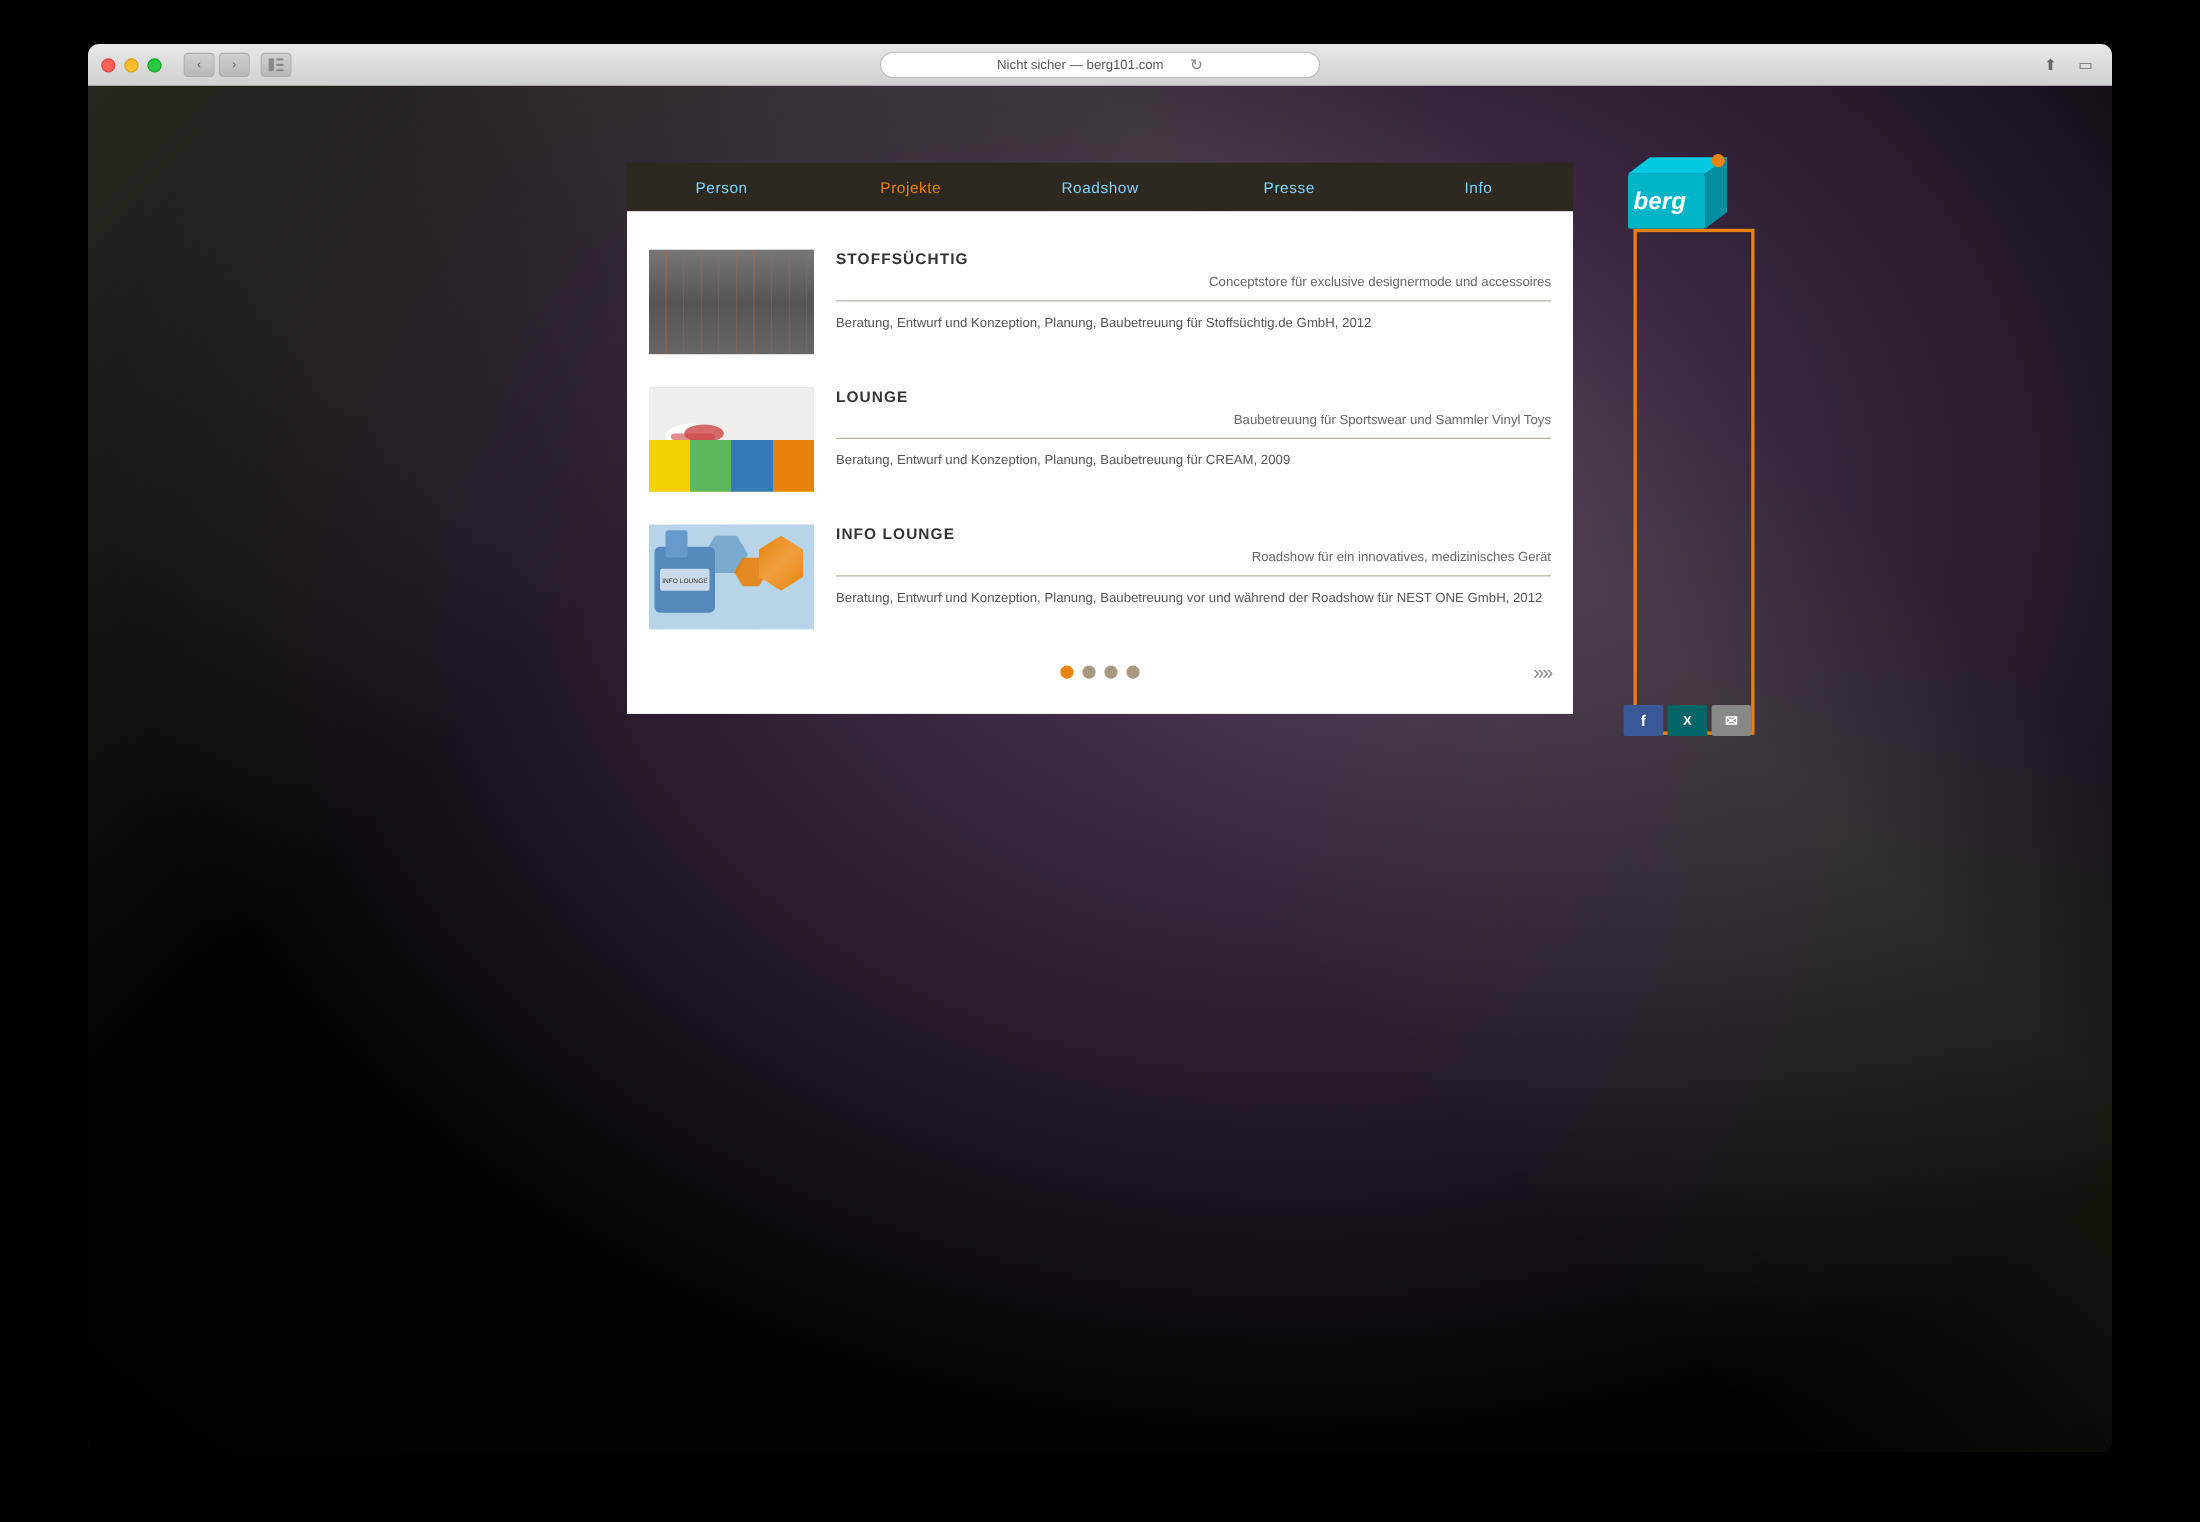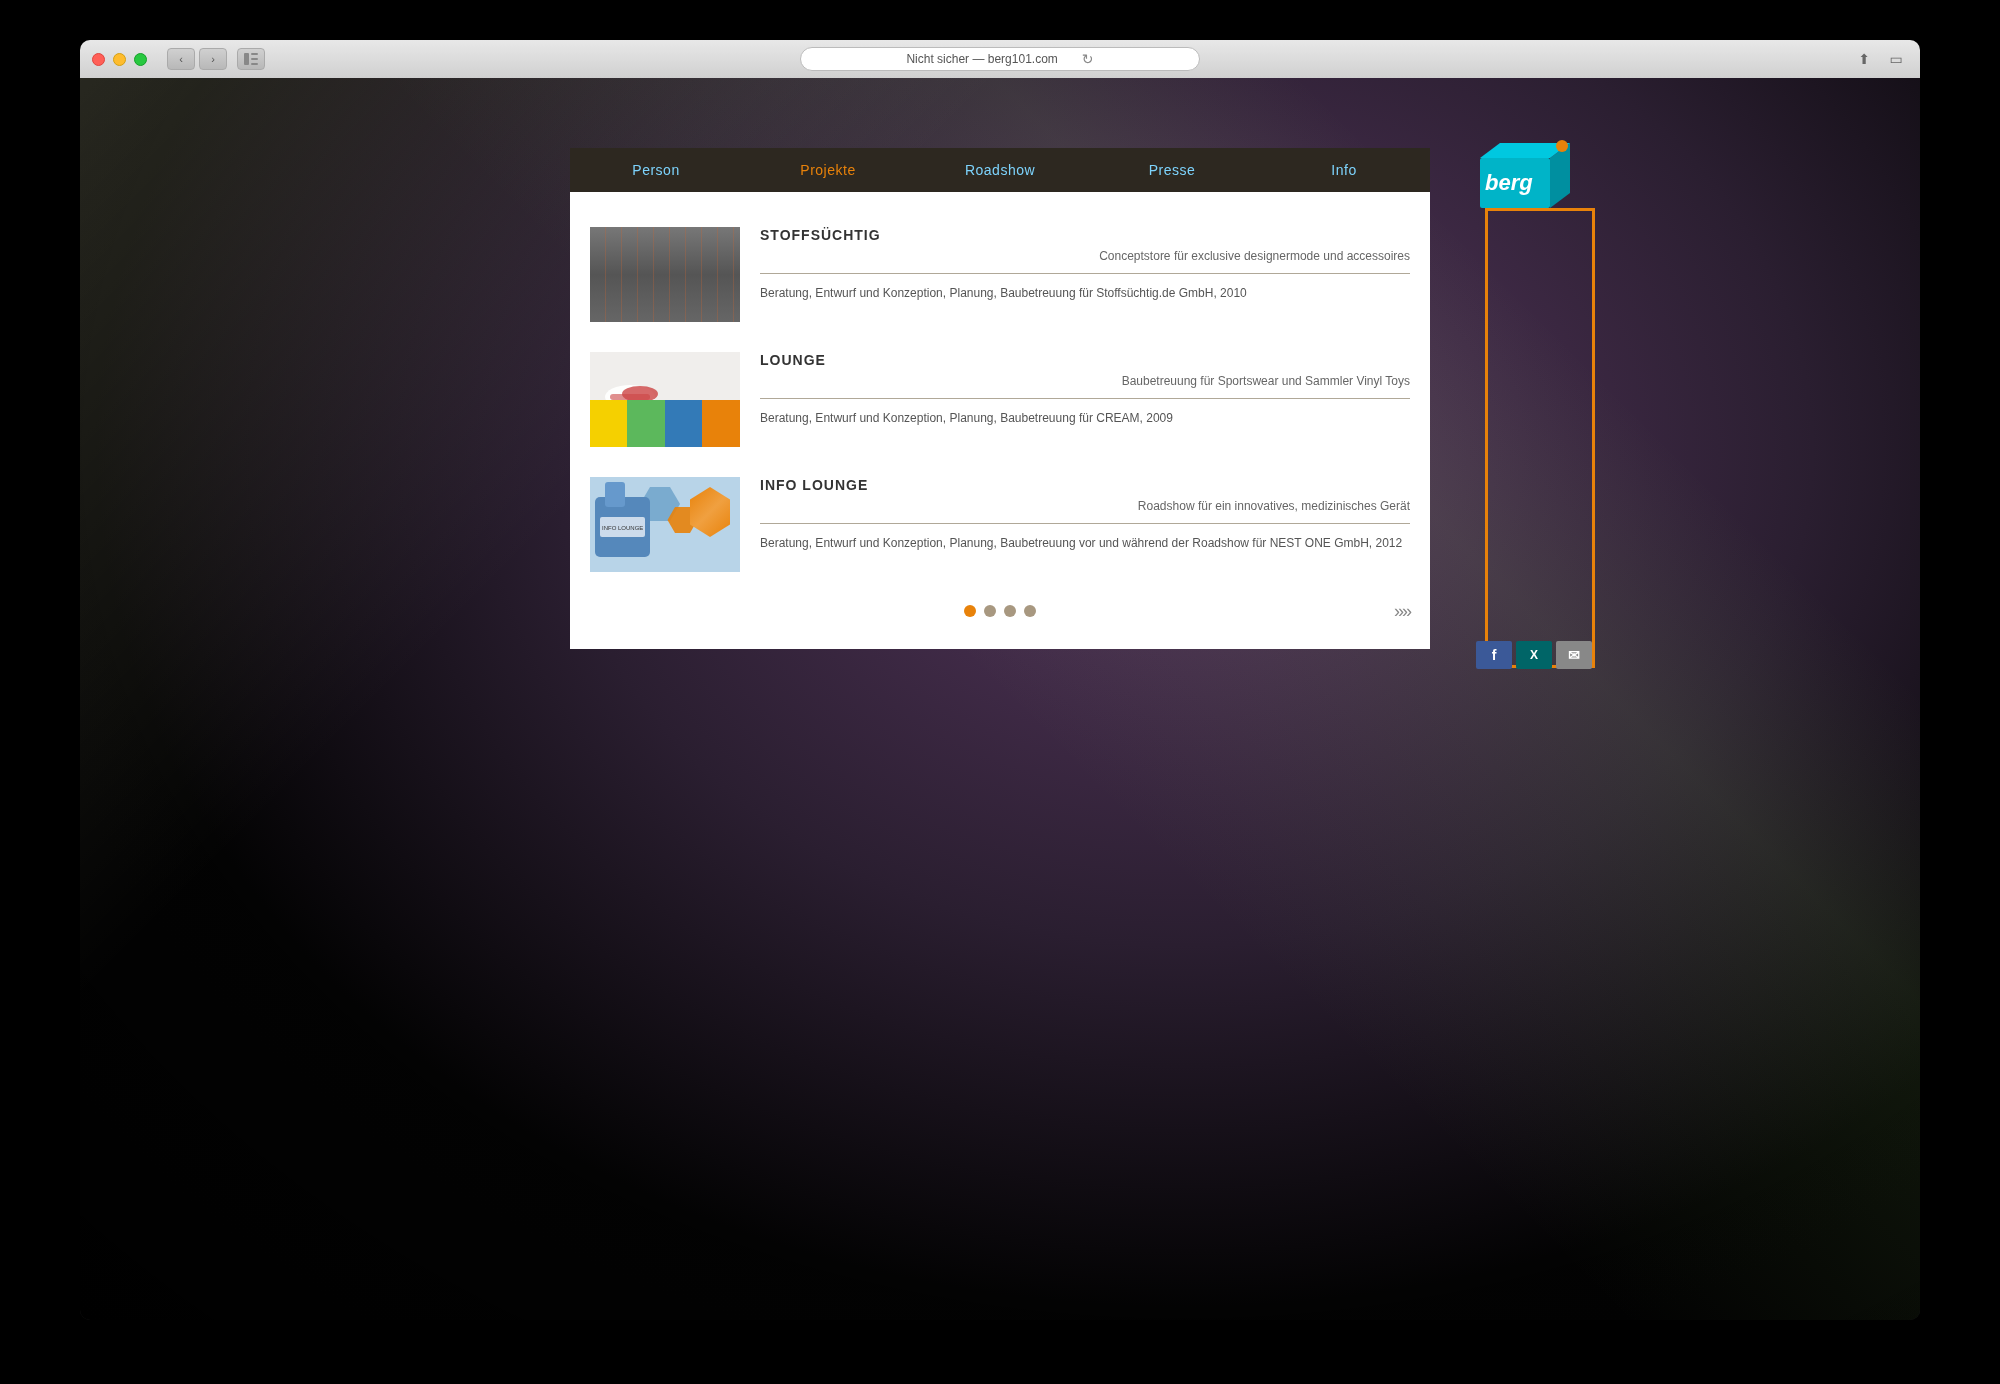--- a/index.html
+++ b/index.html
@@ -449,21 +449,21 @@
                 <rect x="110" y="20" width="10" height="15" fill="#cc4444" rx="1"></rect>
                 <rect x="110" y="40" width="10" height="15" fill="#ee8844" rx="1"></rect>
                 <rect x="110" y="60" width="10" height="12" fill="#cc4488" rx="1"></rect>
                 <text x="5" y="10" font-size="8" fill="#ccc" font-family="Arial">orng</text>
               </svg>
             </div>
             <div class="project-info">
               <div class="project-title">STOFFSÜCHTIG</div>
               <div class="project-subtitle">Conceptstore für exclusive designermode und accessoires</div>
               <div class="project-description">Beratung, Entwurf und Konzeption, Planung, Baubetreuung
-für Stoffsüchtig.de GmbH, 2010</div>
+für Stoffsüchtig.de GmbH, 2012</div>
             </div>
           </div>
 
           <div class="project-item">
             <div class="project-image img-cream">
               <svg width="150" height="95" viewBox="0 0 150 95" xmlns="http://www.w3.org/2000/svg">
                 <rect width="150" height="95" fill="#f0eeec"></rect>
 
                 <rect x="0" y="50" width="150" height="45" fill="#f5d000"></rect>
                 <rect x="37" y="50" width="38" height="45" fill="#5cb85c"></rect>

